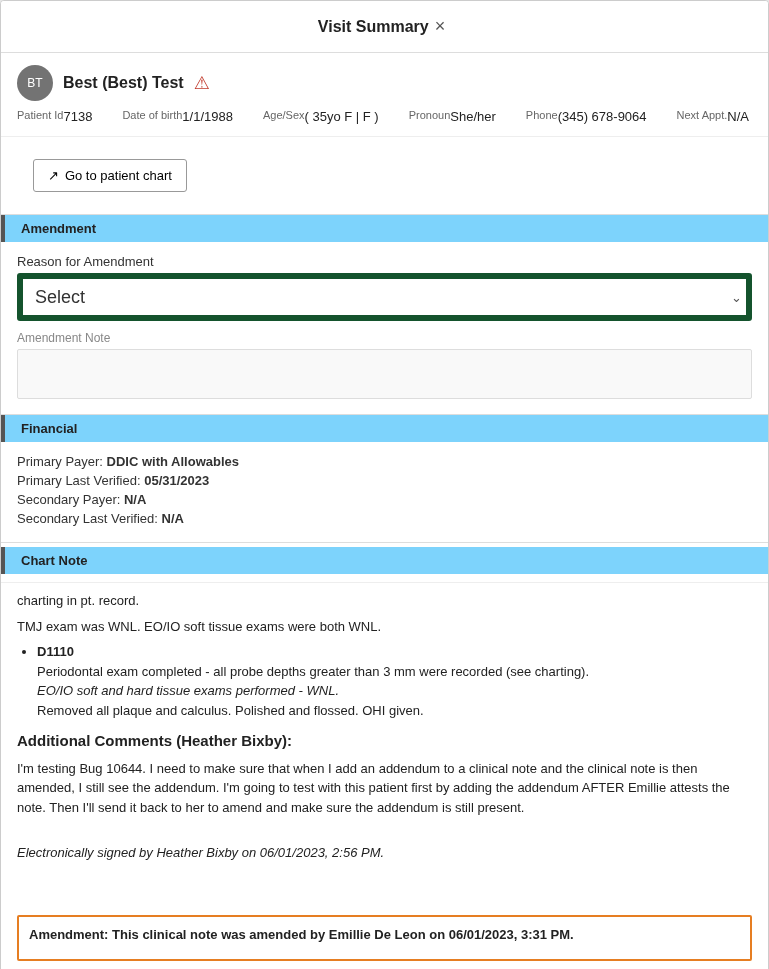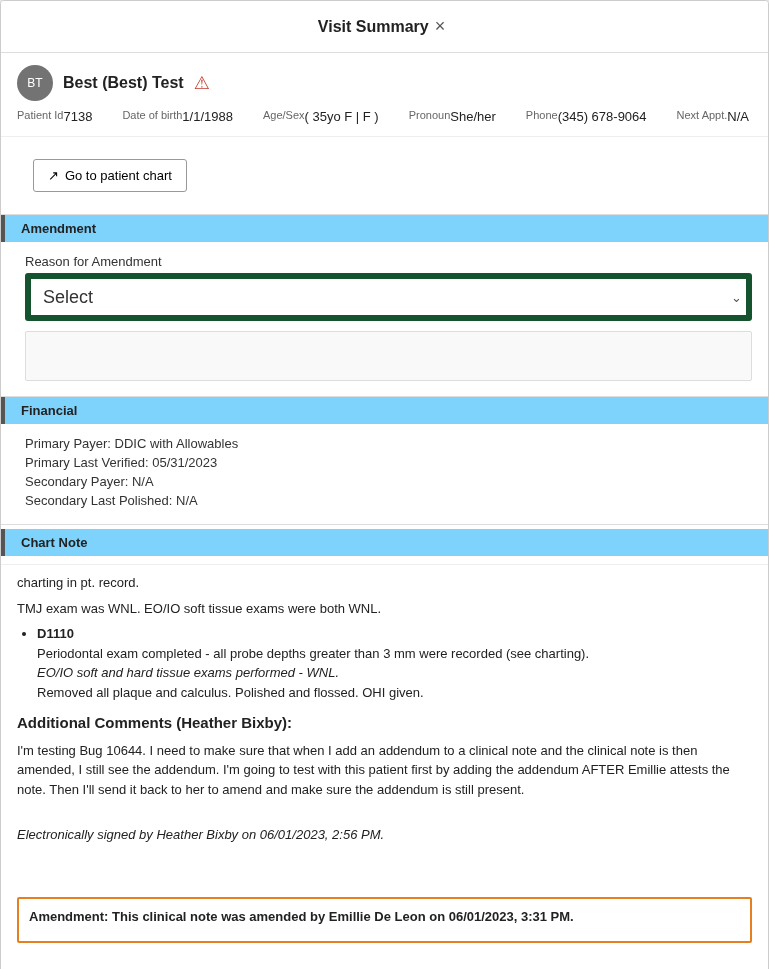--- a/index.html
+++ b/index.html
@@ -105,21 +105,21 @@
     .section-header {
       background: #7dd3fc;
       padding: 6px 16px;
       font-weight: bold;
       font-size: 13px;
       border-left: 4px solid #555;
       color: #222;
       margin-bottom: 8px;
     }
     .section-content {
-      padding: 4px 16px 12px 24px;
+      padding: 4px 16px 12px 16px;
     }
     .form-label {
       font-size: 13px;
       color: #333;
       margin-bottom: 4px;
       display: block;
     }
     .select-wrapper {
       position: relative;
       margin-bottom: 10px;
@@ -158,21 +158,21 @@
       resize: none;
       font-size: 13px;
       padding: 4px 8px;
     }
     .financial-row {
       margin-bottom: 4px;
       font-size: 13px;
       color: #333;
     }
     .financial-row strong {
-      font-weight: normal;
+      font-weight: bold;
     }
     .chart-note-section {
       margin-top: 4px;
     }
     .chart-note-content {
       padding: 8px 16px;
       height: 420px;
       overflow-y: scroll;
       font-size: 13px;
       color: #222;
@@ -270,20 +270,21 @@
   <div>
     <div class="section-header">Amendment</div>
     <div class="section-content">
       <label class="form-label">Reason for Amendment</label>
       <div class="select-wrapper">
         <select class="select-field">
           <option value="">Select</option>
         </select>
         <span class="select-arrow">⌄</span>
       </div>
+      <label class="amendment-note-label">Amendment Note</label>
       <textarea class="amendment-note-area" style=""></textarea>
     </div>
   </div>
 
   <hr class="divider">
 
   <div>
     <div class="section-header">Financial</div>
     <div class="section-content">
       <div class="financial-row">
@@ -292,21 +293,21 @@
       </div>
       <div class="financial-row">
         <span>Primary Last Verified:</span>
         <strong>05/31/2023</strong>
       </div>
       <div class="financial-row">
         <span>Secondary Payer:</span>
         <strong>N/A</strong>
       </div>
       <div class="financial-row">
-        <span>Secondary Last Polished:</span>
+        <span>Secondary Last Verified:</span>
         <strong>N/A</strong>
       </div>
     </div>
   </div>
 
   <hr class="divider">
 
   <div class="chart-note-section">
     <div class="section-header">Chart Note</div>
     <div class="chart-note-content">

